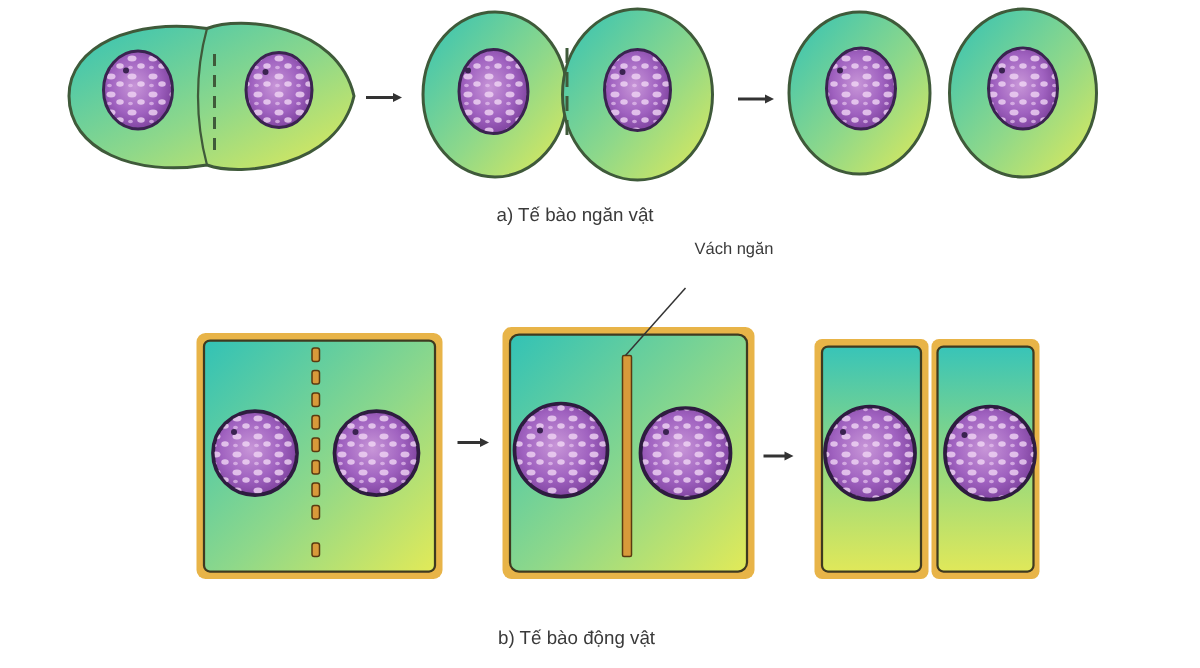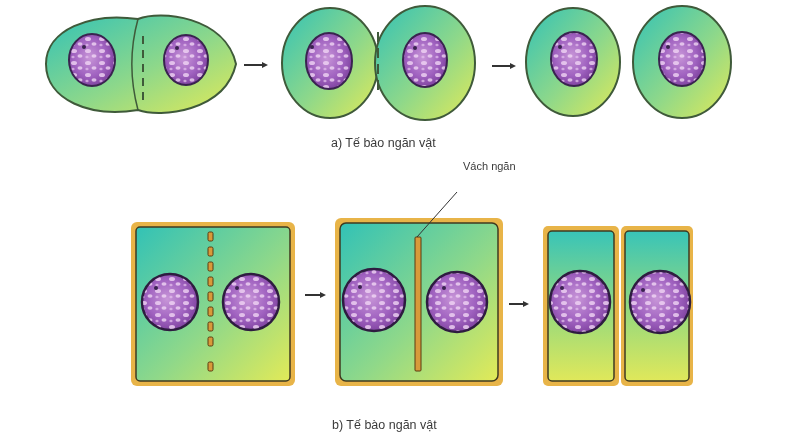--- a/index.html
+++ b/index.html
@@ -162,13 +162,13 @@
     <g>
       <ellipse cx="660" cy="302" rx="30" ry="31" fill="url(#nuc)" stroke="#2e1c40" stroke-width="2.5"></ellipse>
       <ellipse cx="660" cy="302" rx="29" ry="30" fill="url(#chrom)"></ellipse>
       <circle cx="643" cy="290" r="2" fill="#3a2350"></circle>
     </g>
   </g>
 </svg>
 
 <div class="caption" style="left:331px; top:136px;">a) Tế bào ngăn vật</div>
 <div class="label" style="left:463px; top:160px;">Vách ngăn</div>
-<div class="caption" style="left:332px; top:418px;">b) Tế bào ngăn vật</div>
+<div class="caption" style="left:332px; top:418px;">b) Tế bào động vật</div>
 
 </body></html>

